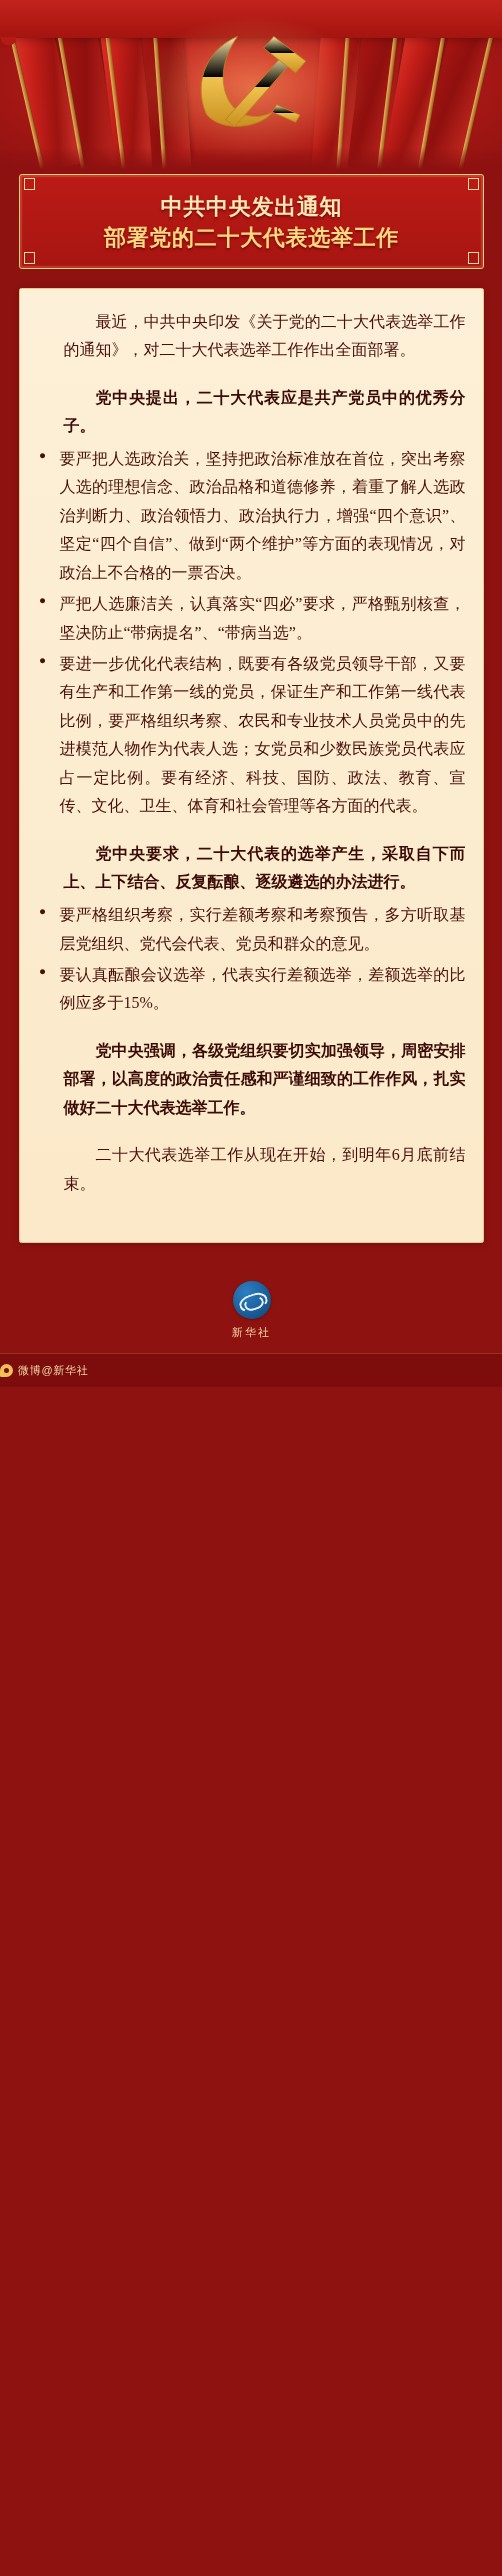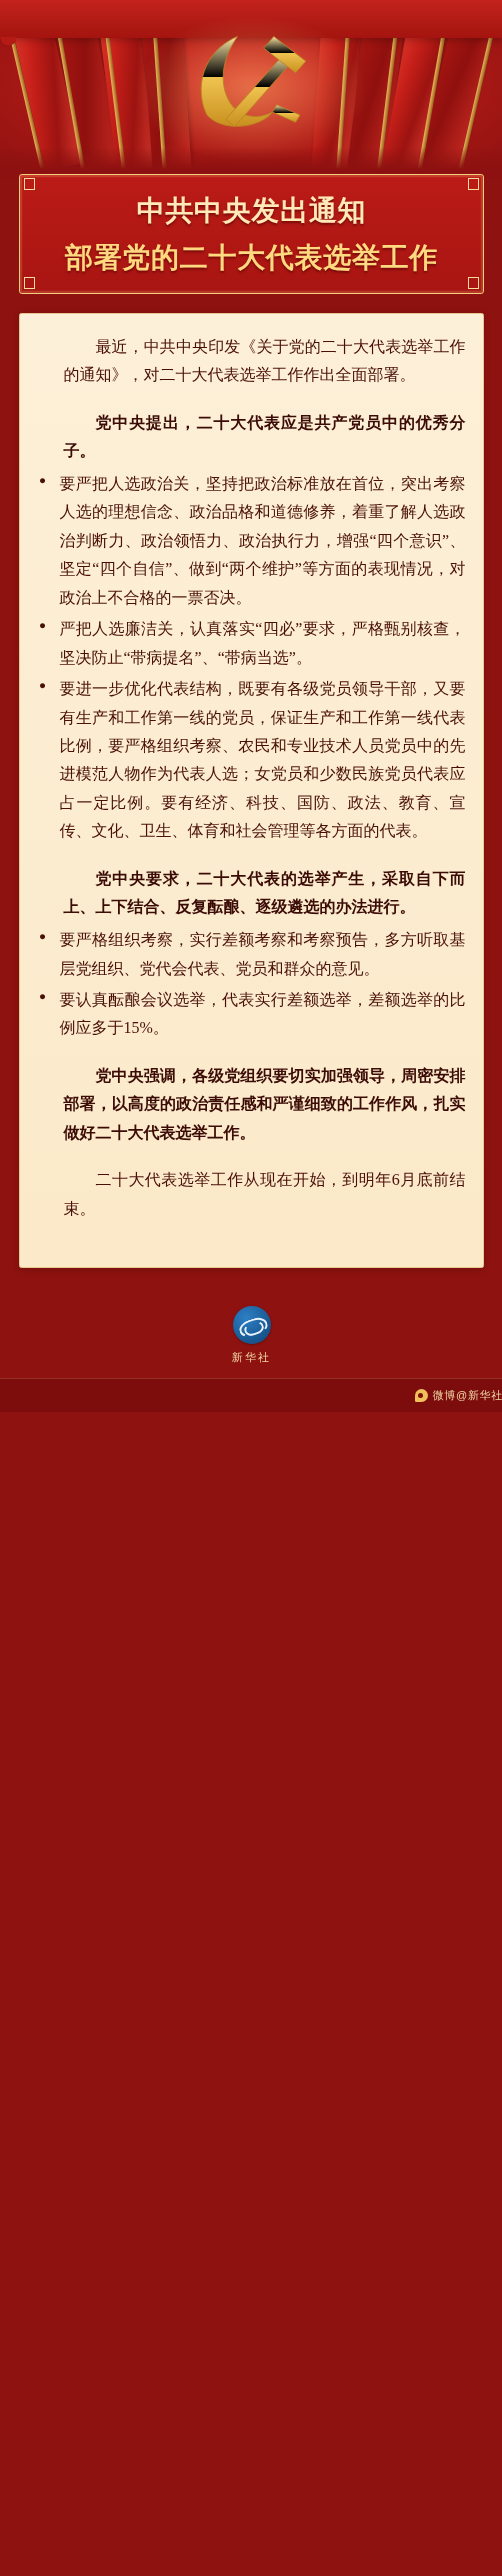--- a/index.html
+++ b/index.html
@@ -102,27 +102,27 @@
     position:absolute; width:11.7px; height:11.7px;
     border:1.5px solid #f7dc9a;
   }
   .c-tl{ left:3.6px; top:3.6px; border-right:0; border-bottom:0; }
   .c-tr{ right:3.6px; top:3.6px; border-left:0; border-bottom:0; }
   .c-bl{ left:3.6px; bottom:3.6px; border-right:0; border-top:0; }
   .c-br{ right:3.6px; bottom:3.6px; border-left:0; border-top:0; }
   .title-line {
     font-family:Liberation Serif, serif;
     font-weight:bold;
-    font-size:28px;
+    font-size:22px;
     line-height:1.42;
     color:#ffe9b8;
     letter-spacing:0.7px;
     text-shadow:0 1.5px 2.2px rgba(90,5,5,.65);
   }
-  .title-line.l2 { color:#ffd980;margin-top:8px; }
+  .title-line.l2 { color:#ffd980; }
 
   
   .content {
     margin:19px 19px 0 19px;
     background:linear-gradient(180deg,#fdf0d8 0%, #fbe9c9 100%);
     border:0.7px solid #e8c98e;
     border-radius:2.2px;
     padding:19px 17.5px 25px;
     box-shadow:0 1.5px 7.3px rgba(0,0,0,.18);
   }
@@ -196,21 +196,21 @@
     font-family:"Liberation Serif", serif;
     font-size:11px;
     color:#f2d9a6;
     letter-spacing:2.2px;
   }
   .weibo-bar {
     height:34px;
     background:#7d0d0c;
     display:flex;
     align-items:center;
-    justify-content:flex-end;
+    justify-content:flex-start;
     gap:5.1px;
     border-top:0.7px solid rgba(255,220,160,.18);
   }
   .weibo-eye {
     width:13px; height:13px;
     border-radius:50% 50% 50% 10%;
     background:#f0c05a;
     position:relative;
   }
   .weibo-eye:after{

